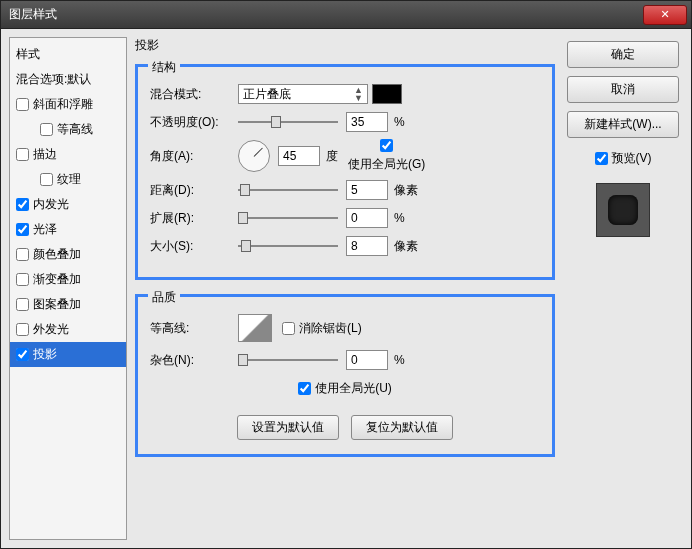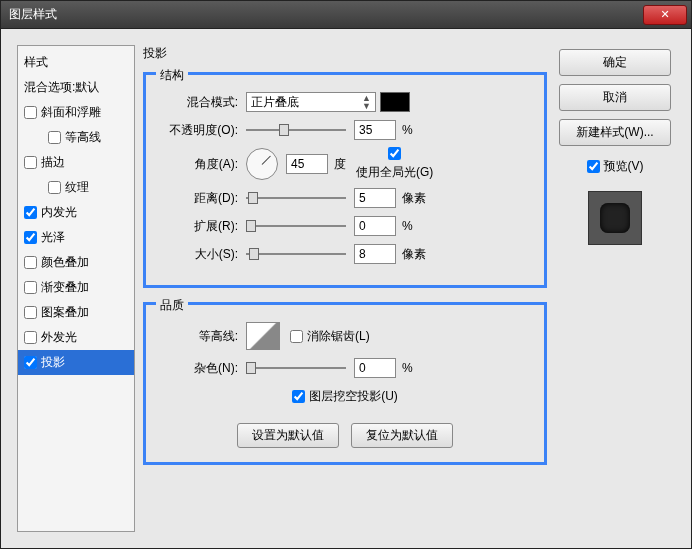--- a/index.html
+++ b/index.html
@@ -1,31 +1,31 @@
 <!DOCTYPE html>
 <html><head>
 <meta charset="utf-8">
 <style>
 * { box-sizing: border-box; margin: 0; padding: 0; font-family: "Microsoft YaHei", Arial, sans-serif; font-size: 12px; }
 body { background: #444; width: 692px; height: 549px; overflow: hidden; }
 .window { width: 692px; height: 549px; background: #e8e8e8; border: 1px solid #222; }
 .titlebar { height: 28px; background: linear-gradient(#5a5a5a, #3a3a3a); display: flex; align-items: center; justify-content: space-between; padding: 0 0 0 8px; color: #fff; border-bottom: 1px solid #222; }
 .close-btn { width: 44px; height: 20px; background: linear-gradient(#e06060, #c22020); border: 1px solid #7a1010; border-radius: 3px; color: #fff; display: flex; align-items: center; justify-content: center; margin-right: 4px; cursor: pointer; font-size: 11px; }
-.body { display: flex; padding: 16px; gap: 8px; height: calc(100% - 28px); }
+.body { display: flex; padding: 8px; gap: 8px; height: calc(100% - 28px); }
 .left-panel { width: 118px; border: 1px solid #999; background: #f4f4f4; padding: 4px 0; }
 .left-title { padding: 4px 6px; font-size: 12px; }
 .left-item { padding: 4px 6px; display: flex; align-items: center; gap: 4px; cursor: pointer; }
 .left-item.indent { padding-left: 30px; }
 .left-item.selected { background: #2a6fd6; color: #fff; }
 .left-item input[type=checkbox] { width: 13px; height: 13px; }
 .center-panel { flex: 1; position: relative; }
 .fieldset { border: 3px solid #3b82f6; margin-top: 10px; padding: 10px 12px 14px 12px; position: relative; }
 .fieldset-label { position: absolute; top: -8px; left: 10px; background: #e8e8e8; padding: 0 4px; font-size: 12px; }
 .row { display: flex; align-items: center; margin: 6px 0; height: 22px; }
-.row-label { width: 80px; text-align: right; margin-right: 8px; }
+.row-label { width: 80px; text-align: left; margin-right: 8px; }
 .select { width: 130px; height: 20px; border: 1px solid #888; background: #fff; padding: 0 4px; display: flex; align-items: center; justify-content: space-between; }
 .select-arrows { font-size: 9px; line-height: 8px; color: #555; }
 .color-swatch { width: 30px; height: 20px; background: #000; border: 1px solid #666; margin-left: 4px; }
 .slider { width: 100px; height: 16px; position: relative; margin-right: 8px; }
 .slider-track { position: absolute; top: 7px; left: 0; right: 0; height: 2px; background: #888; }
 .slider-thumb { position: absolute; top: 2px; width: 10px; height: 12px; background: #ddd; border: 1px solid #666; }
 .num-input { width: 42px; height: 20px; border: 1px solid #888; background: #fff; padding: 0 4px; text-align: left; }
 .unit { margin-left: 6px; }
 .angle-dial { width: 32px; height: 32px; border: 1px solid #888; border-radius: 50%; background: #f8f8f8; position: relative; margin-right: 8px; }
 .angle-hand { position: absolute; left: 50%; top: 50%; width: 12px; height: 1px; background: #333; transform-origin: left center; transform: rotate(-45deg); }
@@ -190,21 +190,21 @@
               <div class="slider-track"></div>
               <div class="slider-thumb" style="left:0;"></div>
             </div>
           <input class="num-input" value="0" style="">
           <span class="unit">%</span>
         </div>
 
         <div class="row" style="justify-content:center;">
           <label class="chk">
             <input type="checkbox" checked="" style="">
-            <span>图层挖空投影(U)</span>
+            <span>使用全局光(U)</span>
           </label>
         </div>
 
         <div class="btn-row">
           <div class="btn">设置为默认值</div>
           <div class="btn">复位为默认值</div>
         </div>
       </div>
     </div>
 

